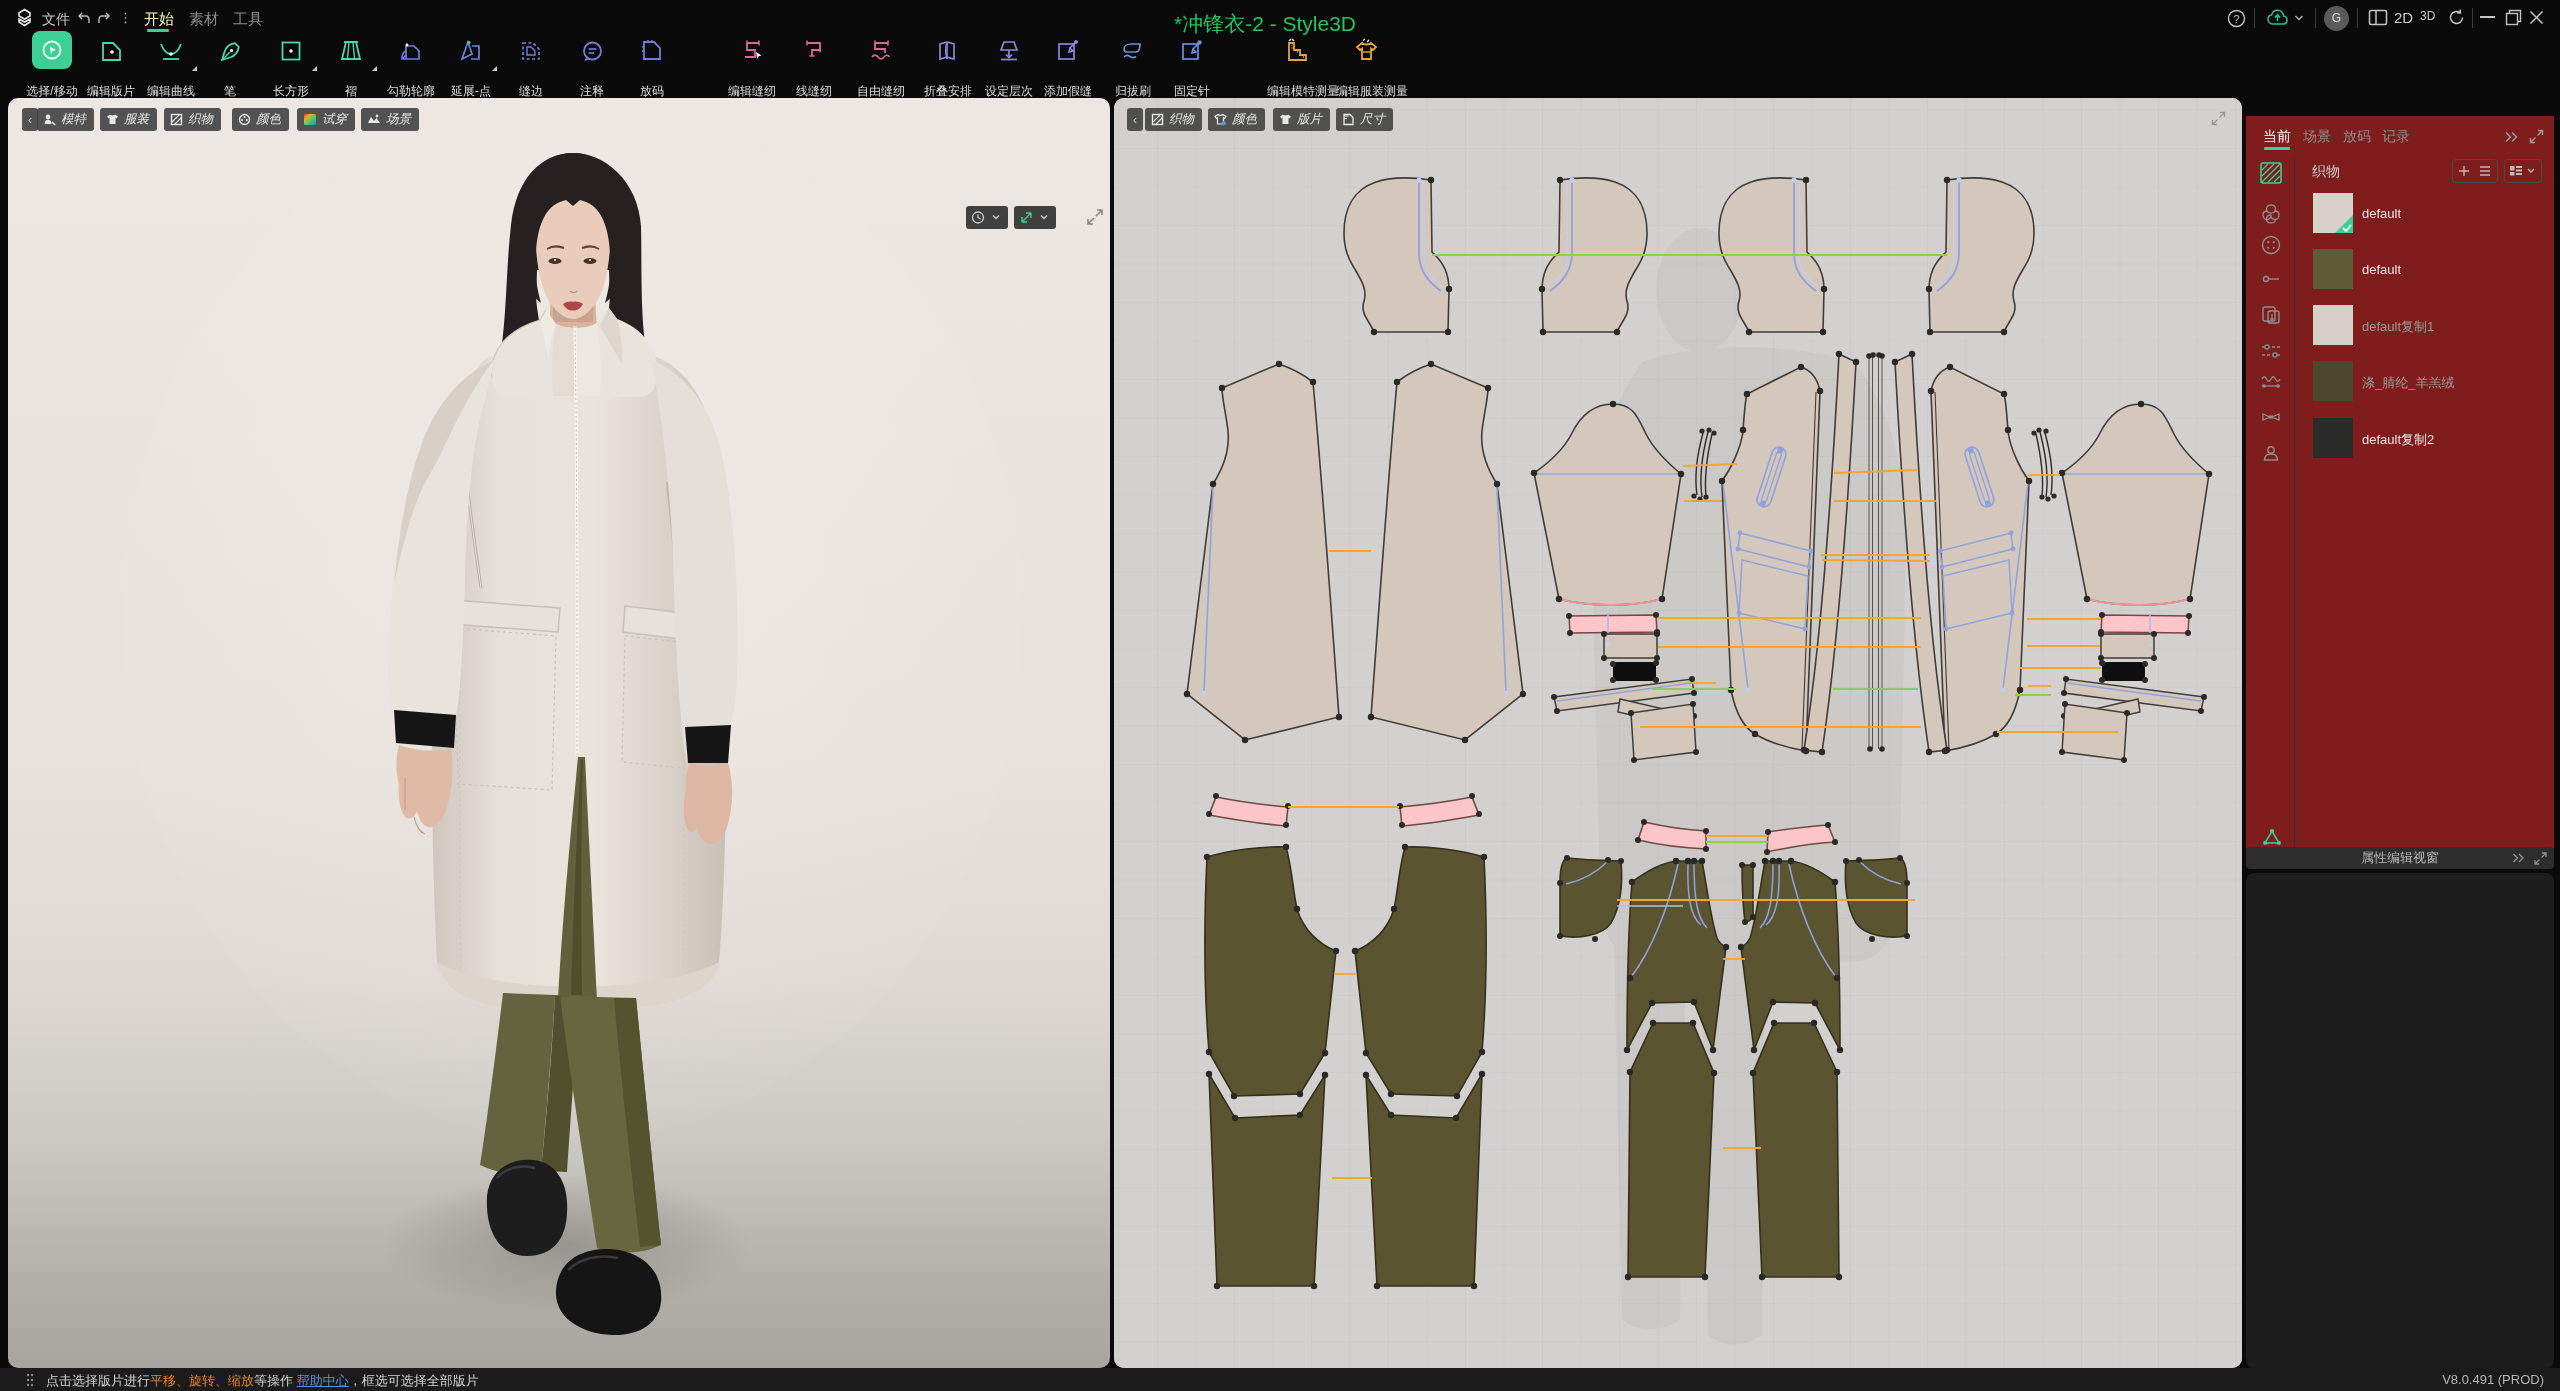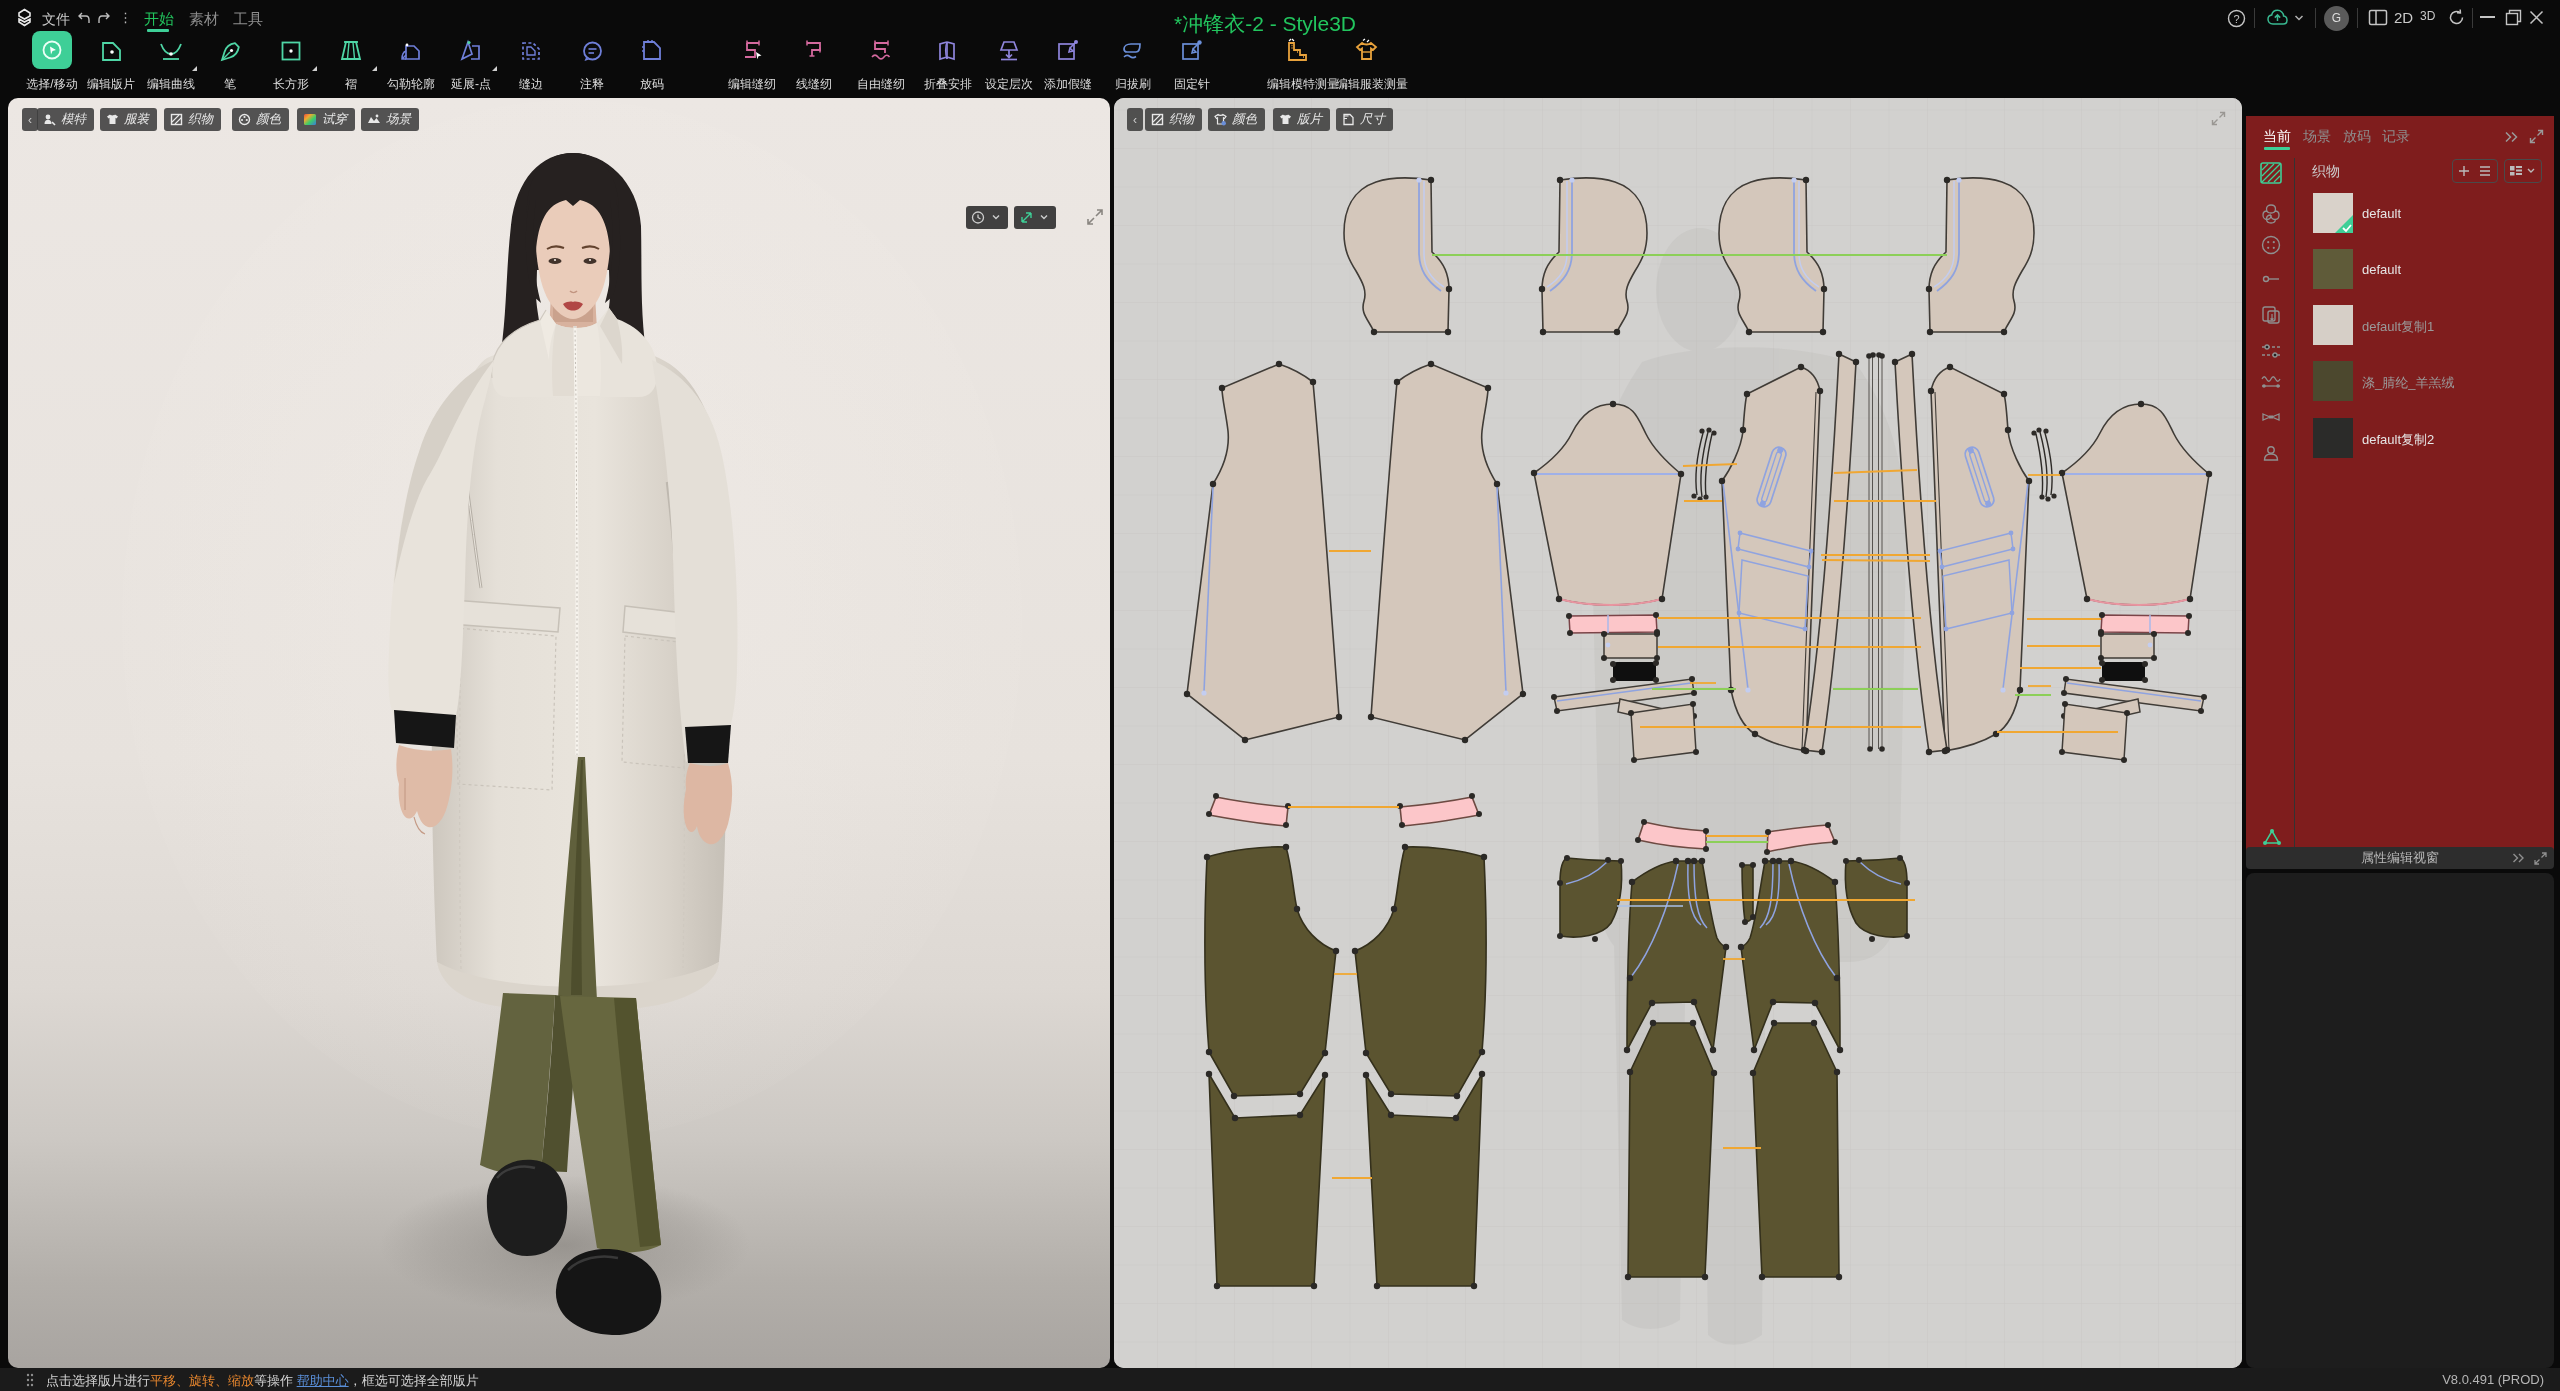--- a/index.html
+++ b/index.html
@@ -6,21 +6,21 @@
   html,body { width:2560px; height:1391px; overflow:hidden; background:#0a0a0a;
     font-family:"Liberation Sans", sans-serif; }
   #app { position:relative; width:2560px; height:1062px; background:#0a0a0a; }
   .abs { position:absolute; }
   
   #topbar { position:absolute; left:0; top:0; width:2560px; height:98px; background:#0a0a0a; }
   .menu-item { position:absolute; top:11px; font-size:14px; color:#c9c9c9; }
   .tab { position:absolute; top:10px; font-size:15px; color:#8e8e8e; }
   .tool { position:absolute; top:31px; width:60px; text-align:center; }
   .tool .ic { height:40px; display:flex; align-items:center; justify-content:center; position:relative;}
-  .tool .lb { margin-top:5px; font-size:12px; color:#dedede; white-space:nowrap; }
+  .tool .lb { margin-top:12px; font-size:12px; color:#dedede; white-space:nowrap; }
   .corner { position:absolute; width:0; height:0; border-left:5px solid transparent; border-bottom:5px solid #cfcfcf; right:4px; bottom:0px; }
   .titletxt { position:absolute; top:10px; font-size:21px; color:#22c55e; }
   
   #p3d { position:absolute; left:8px; top:98px; width:1102px; height:1270px; border-radius:10px; overflow:hidden; }
   #p2d { position:absolute; left:1114px; top:98px; width:1128px; height:1270px; border-radius:10px; overflow:hidden; background:#d2d1cf; }
   #pright { position:absolute; left:2246px; top:116px; width:308px; height:744px; border-radius:0; background:#7f1d1d; overflow:hidden;}
   #propbar { position:absolute; left:2246px; top:847px; width:308px; height:22px; border-radius:4px; background:#2d2d2d; color:#b8b8b8; font-size:13px; text-align:center; line-height:22px;}
   #prbottom { position:absolute; left:2246px; top:873px; width:308px; height:495px; border-radius:8px; background:#1d1d1d; }
   
   .pill { position:absolute; top:10px; height:23px; background:rgba(62,62,62,0.88); border-radius:3px; color:#e8e8e8; font-size:12.5px; display:flex; align-items:center; padding:0 8px 0 6px; gap:5px;font-style:italic; }
@@ -42,21 +42,21 @@
       <path d="M2 5 L7.5 1.5 L13 5 L13 8 L7.5 11 L2 8 Z M2 11 L7.5 14 L13 11 L13 14 L7.5 17.5 L2 14 Z" fill="none" stroke="#e8e8e8" stroke-width="1.6"></path>
     </svg>
     <div class="menu-item" style="left:42px">文件</div>
     <svg class="abs" style="left:77px;top:11px" width="14" height="14" viewBox="0 0 14 14">
         <path d="M5 2 L2 5 L5 8 M2 5 H9 C11 5 12 7 12 9 V12" fill="none" stroke="#bdbdbd" stroke-width="1.4"></path>
       </svg>
     <svg class="abs" style="left:97px;top:11px" width="14" height="14" viewBox="0 0 14 14">
         <path d="M9 2 L12 5 L9 8 M12 5 H5 C3 5 2 7 2 9 V12" fill="none" stroke="#bdbdbd" stroke-width="1.4"></path>
       </svg>
     <div class="abs" style="left:119px;top:10px;color:#bdbdbd;font-size:13px">⋮</div>
-    <div class="tab" style="left:144px;color:#22c55e">开始</div>
+    <div class="tab" style="left:144px;color:#fef9c3">开始</div>
     <div class="abs" style="left:147px;top:29px;width:22px;height:3px;background:#3ecf97;border-radius:1px"></div>
     <div class="tab" style="left:189px">素材</div>
     <div class="tab" style="left:233px">工具</div>
     <div class="titletxt" style="left:1265px;transform:translateX(-50%)">*冲锋衣-2 - Style3D</div>
 
     <svg class="abs" style="left:2227px;top:9px" width="19" height="19" viewBox="0 0 19 19">
         <circle cx="9.5" cy="9.5" r="8" fill="none" stroke="#c4c4c4" stroke-width="1.4"></circle>
         <text x="9.5" y="13.5" font-size="11" fill="#c4c4c4" text-anchor="middle" font-family="Liberation Sans">?</text>
       </svg>
     <div class="abs" style="left:2254px;top:8px;width:1px;height:20px;background:#3a3a3a"></div>

